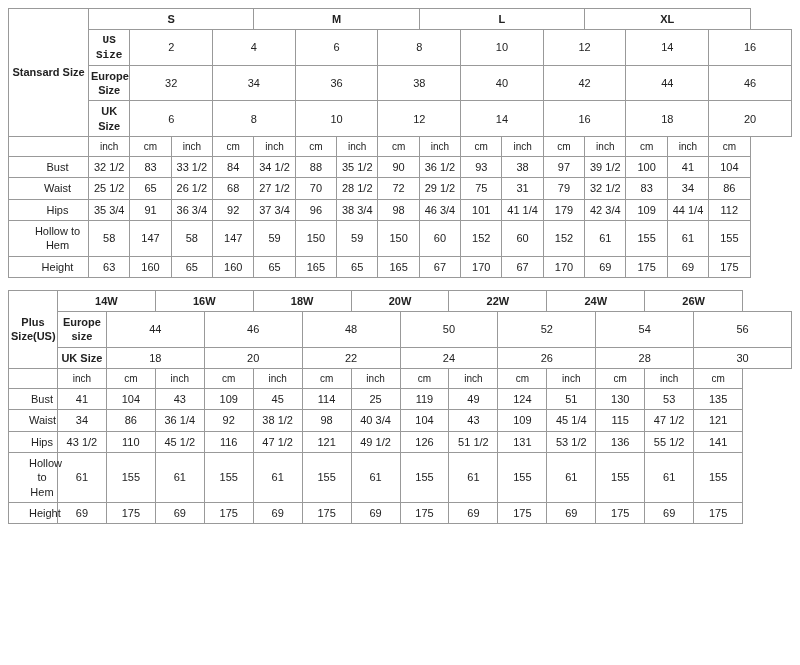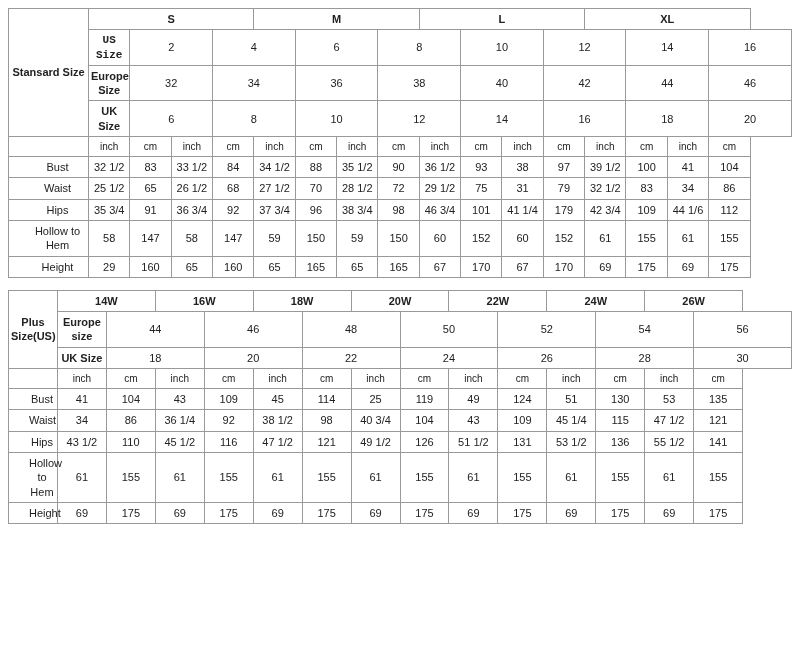--- a/index.html
+++ b/index.html
@@ -153,21 +153,21 @@
           <td>37 3/4</td>
           <td>96</td>
           <td>38 3/4</td>
           <td>98</td>
           <td>46 3/4</td>
           <td>101</td>
           <td>41 1/4</td>
           <td>179</td>
           <td>42 3/4</td>
           <td>109</td>
-          <td>44 1/6</td>
+          <td>44 1/4</td>
           <td>112</td>
         </tr>
         <tr>
           <td class="label-col">Hollow to Hem</td>
           <td>58</td>
           <td>147</td>
           <td>58</td>
           <td>147</td>
           <td>59</td>
           <td>150</td>
@@ -177,21 +177,21 @@
           <td>152</td>
           <td>60</td>
           <td>152</td>
           <td>61</td>
           <td>155</td>
           <td>61</td>
           <td>155</td>
         </tr>
         <tr>
           <td class="label-col">Height</td>
-          <td>29</td>
+          <td>63</td>
           <td>160</td>
           <td>65</td>
           <td>160</td>
           <td>65</td>
           <td>165</td>
           <td>65</td>
           <td>165</td>
           <td>67</td>
           <td>170</td>
           <td>67</td>

